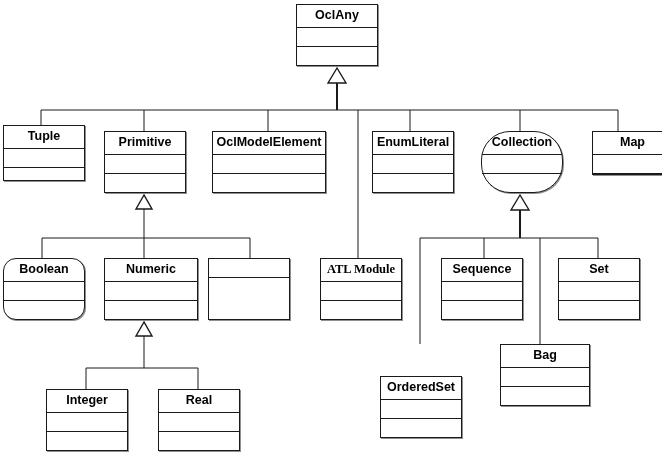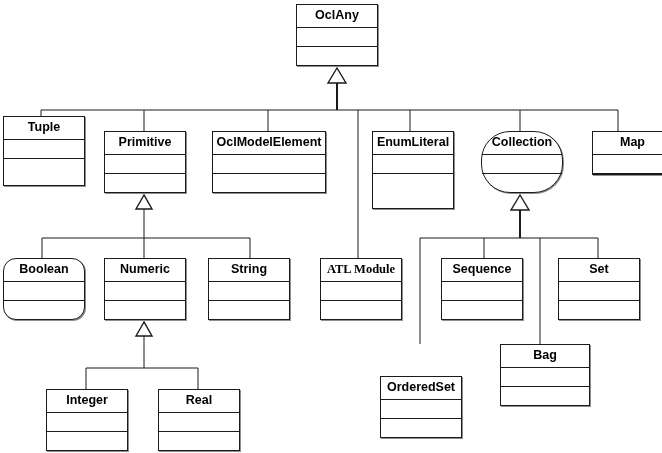--- a/index.html
+++ b/index.html
@@ -118,62 +118,61 @@
       <line x1="598" y1="238" x2="598" y2="258" stroke="#1a1a1a" stroke-width="1"></line>
     </g>
   </svg>
 
   <div id="node-layer">
       <div class="uml-class abstract" style="left: 296px; top: 4px; width: 82px; height: 62px;">
         <div class="uml-name-compartment">OclAny</div>
         <div class="uml-attr-compartment"></div>
         <div class="uml-op-compartment"></div>
       </div>
-      <div class="uml-class" style="left: 3px; top: 116px; width: 82px; height: 70px;">
+      <div class="uml-class" style="left: 3px; top: 125px; width: 82px; height: 56px;">
         <div class="uml-name-compartment">Tuple</div>
         <div class="uml-attr-compartment"></div>
         <div class="uml-op-compartment"></div>
       </div>
       <div class="uml-class abstract" style="left: 104px; top: 131px; width: 82px; height: 62px;">
         <div class="uml-name-compartment">Primitive</div>
         <div class="uml-attr-compartment"></div>
         <div class="uml-op-compartment"></div>
       </div>
       <div class="uml-class" style="left: 212px; top: 131px; width: 114px; height: 62px;">
         <div class="uml-name-compartment">OclModelElement</div>
         <div class="uml-attr-compartment"></div>
         <div class="uml-op-compartment"></div>
       </div>
-      <div class="uml-class" style="left: 372px; top: 131px; width: 82px; height: 78px;">
+      <div class="uml-class" style="left: 372px; top: 131px; width: 82px; height: 62px;">
         <div class="uml-name-compartment">EnumLiteral</div>
         <div class="uml-attr-compartment"></div>
         <div class="uml-op-compartment"></div>
       </div>
       <div class="uml-class abstract" style="left: 481px; top: 131px; width: 82px; height: 62px; border-radius: 29px;">
         <div class="uml-name-compartment">Collection</div>
         <div class="uml-attr-compartment"></div>
         <div class="uml-op-compartment"></div>
       </div>
       <div class="uml-class" style="left: 592px; top: 131px; width: 81px; height: 44px;">
         <div class="uml-name-compartment">Map</div>
         <div class="uml-attr-compartment"></div>
         <div class="uml-op-compartment"></div>
       </div>
       <div class="uml-class" style="left: 3px; top: 258px; width: 82px; height: 62px; border-radius: 13px;">
         <div class="uml-name-compartment">Boolean</div>
         <div class="uml-attr-compartment"></div>
         <div class="uml-op-compartment"></div>
       </div>
-      <div class="uml-class abstract" style="left: 104px; top: 258px; width: 82px; height: 62px;">
+      <div class="uml-class abstract" style="left: 104px; top: 258px; width: 94px; height: 62px;">
         <div class="uml-name-compartment">Numeric</div>
         <div class="uml-attr-compartment"></div>
         <div class="uml-op-compartment"></div>
       </div>
       <div class="uml-class" style="left: 208px; top: 258px; width: 82px; height: 62px;">
-        <div class="uml-name-compartment">String</div>
         <div class="uml-attr-compartment"></div>
         <div class="uml-op-compartment"></div>
       </div>
       <div class="uml-class" style="left: 320px; top: 258px; width: 82px; height: 62px; font-family: Liberation Serif, serif;">
         <div class="uml-name-compartment">ATL Module</div>
         <div class="uml-attr-compartment"></div>
         <div class="uml-op-compartment"></div>
       </div>
       <div class="uml-class" style="left: 441px; top: 258px; width: 82px; height: 62px;">
         <div class="uml-name-compartment">Sequence</div>

